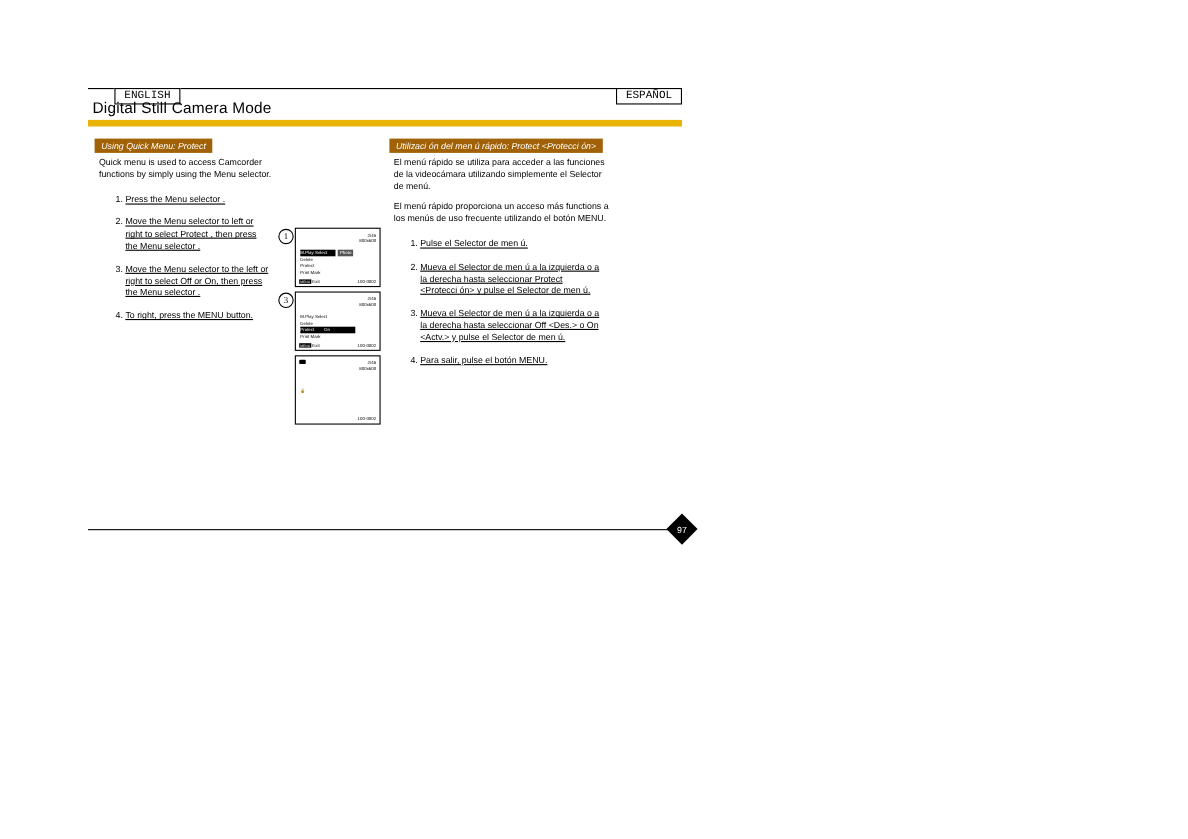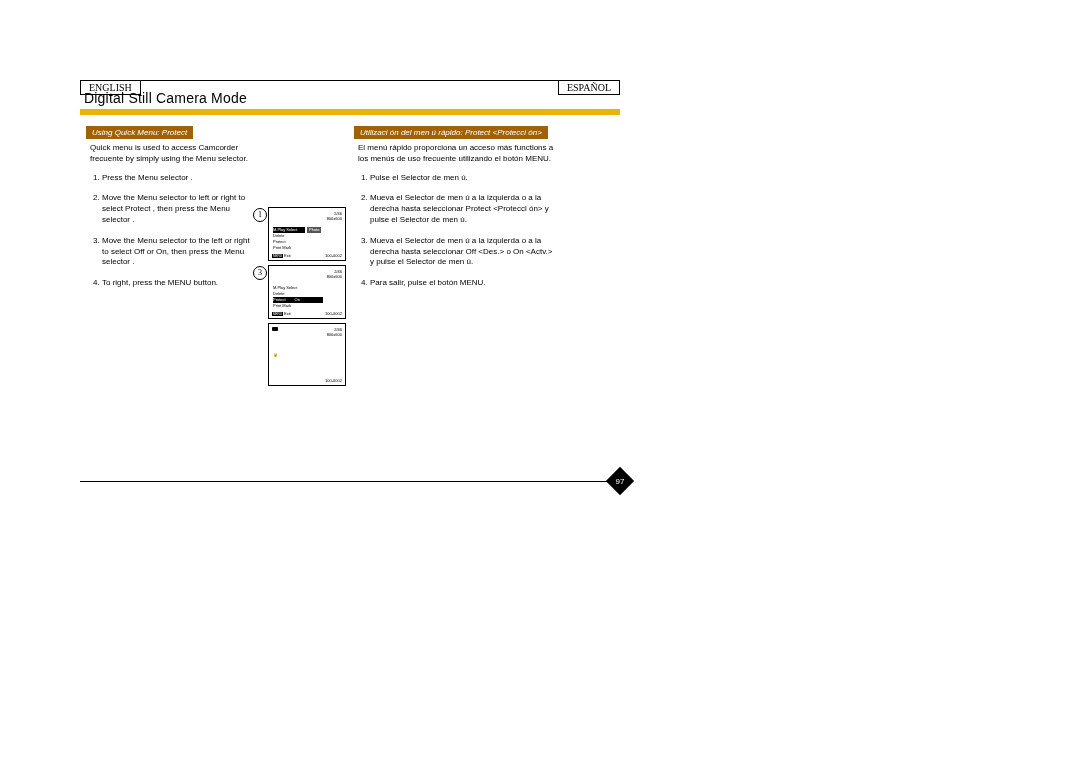--- a/index.html
+++ b/index.html
@@ -21,21 +21,22 @@
     border-top: 1px solid #000;
     border-bottom: 1px solid #000;
   }
   .lang-box {
     position: absolute;
     top: -1px;
     border: 1px solid #000;
     background: #fff;
     padding: 1px 8px;
     font-size: 10px;
-    font-family: Liberation Serif, serif;
+    font-family: Liberation Mono, monospace;
+    margin-left: 24px;
   }
   .lang-left  { left: 0; }
   .lang-right { right: 0; text-align: center; }
   .titles {
     position: absolute;
     top: 4px;
     left: 0;
     right: 0;
     height: 24px;
     border-bottom: 6px solid #eab308;
@@ -75,21 +76,21 @@
   }
   .body-r {
     position: absolute;
     left: 278px;
     top: 62px;
     width: 200px;
     font-size: 8px;
     line-height: 1.35;
   }
   .body-l p, .body-r p { margin: 0 0 8px 0; }
-  ol.steps { margin: 0; padding-left: 12px; }
+  ol.steps { margin: 12px; padding-left: 12px; text-decoration: underline; }
   ol.steps li { margin-bottom: 10px; }
 
   
   .screens {
     position: absolute;
     left: 188px;
     top: 126px;
     width: 80px;
   }
   .screen {
@@ -174,30 +175,31 @@
   <div class="lang-box lang-right">ESPAÑOL</div>
 
   <div class="titles">
     <div class="title-l">Digital Still Camera Mode</div>
   </div>
 
   <div class="subhead sub-l">Using Quick Menu: Protect</div>
   <div class="subhead sub-r">Utilizaci ón del men ú rápido: Protect &lt;Protecci ón&gt;</div>
 
   <div class="body-l">
-    <p>Quick menu is used to access Camcorder frecuente by simply using the Menu selector.</p>
+    <p>Quick menu is used to access Camcorder functions by simply using the Menu selector.</p>
     <ol class="steps">
       <li>Press the Menu selector .</li>
       <li>Move the Menu selector  to left or right to select Protect , then press the Menu selector .</li>
       <li>Move the Menu selector  to the left or right to select Off or On, then press the Menu selector .</li>
       <li>To right, press the MENU button.</li>
     </ol>
   </div>
 
   <div class="body-r">
+    <p>El menú rápido se utiliza para acceder a las funciones de la videocámara utilizando simplemente el Selector de menú.</p>
     <p>El menú rápido proporciona un acceso más functions a los menús de uso frecuente utilizando el botón MENU.</p>
     <ol class="steps">
       <li>Pulse el Selector de men ú.</li>
       <li>Mueva el Selector de men ú a la izquierda o a la derecha hasta seleccionar Protect &lt;Protecci ón&gt; y pulse el Selector de men ú.</li>
       <li>Mueva el Selector de men ú a la izquierda o a la derecha hasta seleccionar Off &lt;Des.&gt; o On &lt;Actv.&gt;  y pulse el Selector de men ú.</li>
       <li>Para salir, pulse el botón MENU.</li>
     </ol>
   </div>
 
   <div class="screens">

